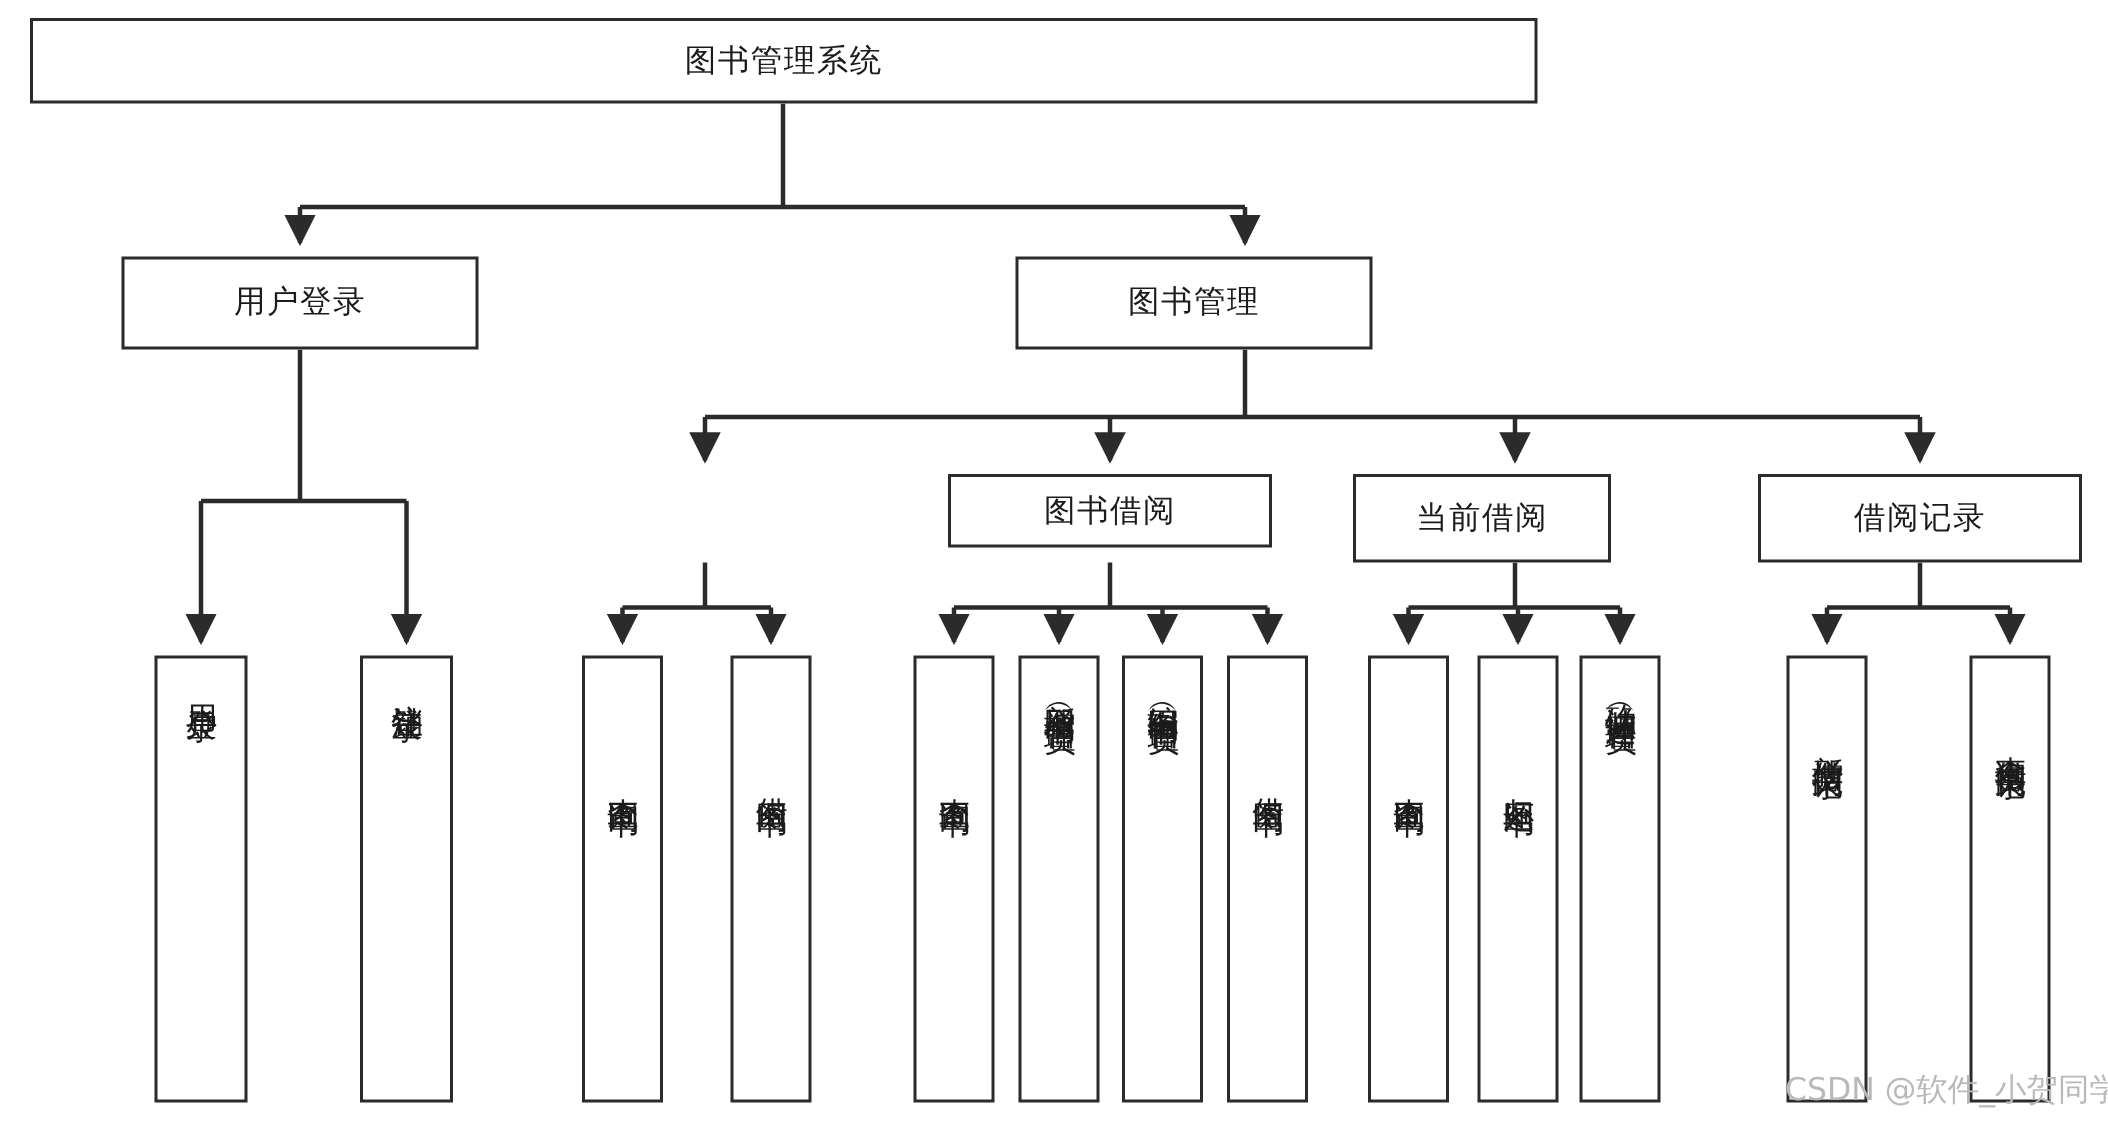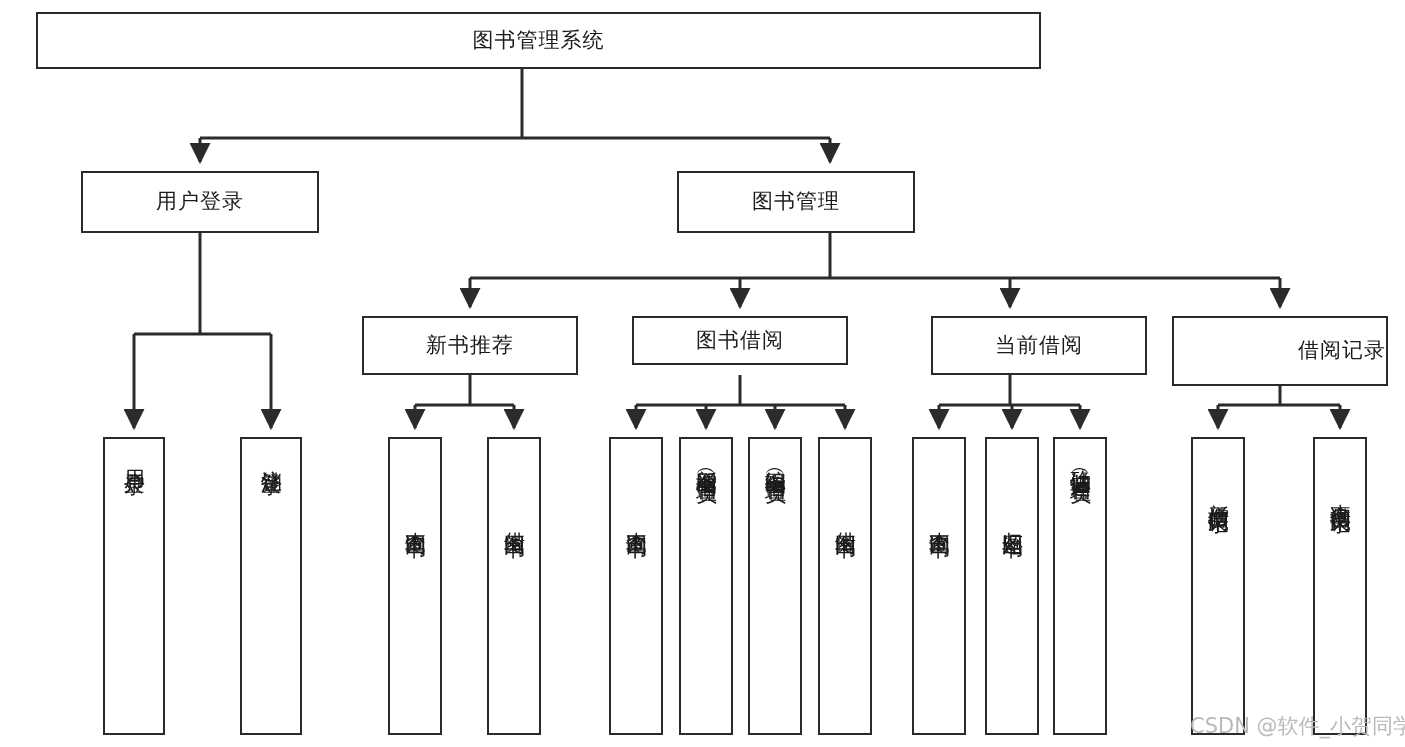--- a/index.html
+++ b/index.html
@@ -122,48 +122,45 @@
       <path d="M 1080 405 L 1080 428" marker-end="url(#arrow)"></path>
 
       <path d="M 1280 375 L 1280 405"></path>
       <path d="M 1218 405 L 1340 405"></path>
       <path d="M 1218 405 L 1218 428" marker-end="url(#arrow)"></path>
       <path d="M 1340 405 L 1340 428" marker-end="url(#arrow)"></path>
 
     </g>
   </svg>
 
-  <div class="node h" id="n-root" style="left: 20px; top: 12px; width: 1005px; height: 57px; margin-left: 16px;">
+  <div class="node h" id="n-root" style="left: 20px; top: 12px; width: 1005px; height: 57px;">
     <span>图书管理系统</span>
   </div>
 
   <div class="node h" id="n-l2-0" style="left: 81px; top: 171px; width: 238px; height: 62px;">
     <span>用户登录</span>
   </div>
   <div class="node h" id="n-l2-1" style="left: 677px; top: 171px; width: 238px; height: 62px;">
     <span>图书管理</span>
   </div>
 
   <div class="node v" id="n-l2-0-c0" style="left: 103px; top: 437px; width: 62px; height: 298px;">
     <span class="vtext">用户登录</span>
   </div>
   <div class="node v" id="n-l2-0-c1" style="left: 240px; top: 437px; width: 62px; height: 298px;">
     <span class="vtext">注销登录</span>
   </div>
 
-  <div class="node h" id="n-l3-0" style="left: 362px; top: 316px; width: 216px; height: 59px;">
-    <span>新书推荐</span>
-  </div>
   <div class="node h" id="n-l3-1" style="left: 632px; top: 316px; width: 216px; height: 49px;">
     <span>图书借阅</span>
   </div>
-  <div class="node h" id="n-l3-2" style="left: 931px; top: 316px; width: 216px; height: 59px;">
+  <div class="node h" id="n-l3-2" style="left: 902px; top: 316px; width: 172px; height: 59px;">
     <span>当前借阅</span>
   </div>
-  <div class="node h" id="n-l3-3" style="left: 1172px; top: 316px; width: 216px; height: 70px; justify-content: flex-end;">
+  <div class="node h" id="n-l3-3" style="left: 1172px; top: 316px; width: 216px; height: 59px;">
     <span>借阅记录</span>
   </div>
 
   <div class="node v mid" id="n-l3-0-c0" style="left: 388px; top: 437px; width: 54px; height: 298px;">
     <span class="vtext">查询图书</span>
   </div>
   <div class="node v mid" id="n-l3-0-c1" style="left: 487px; top: 437px; width: 54px; height: 298px;">
     <span class="vtext">借阅图书</span>
   </div>
 

